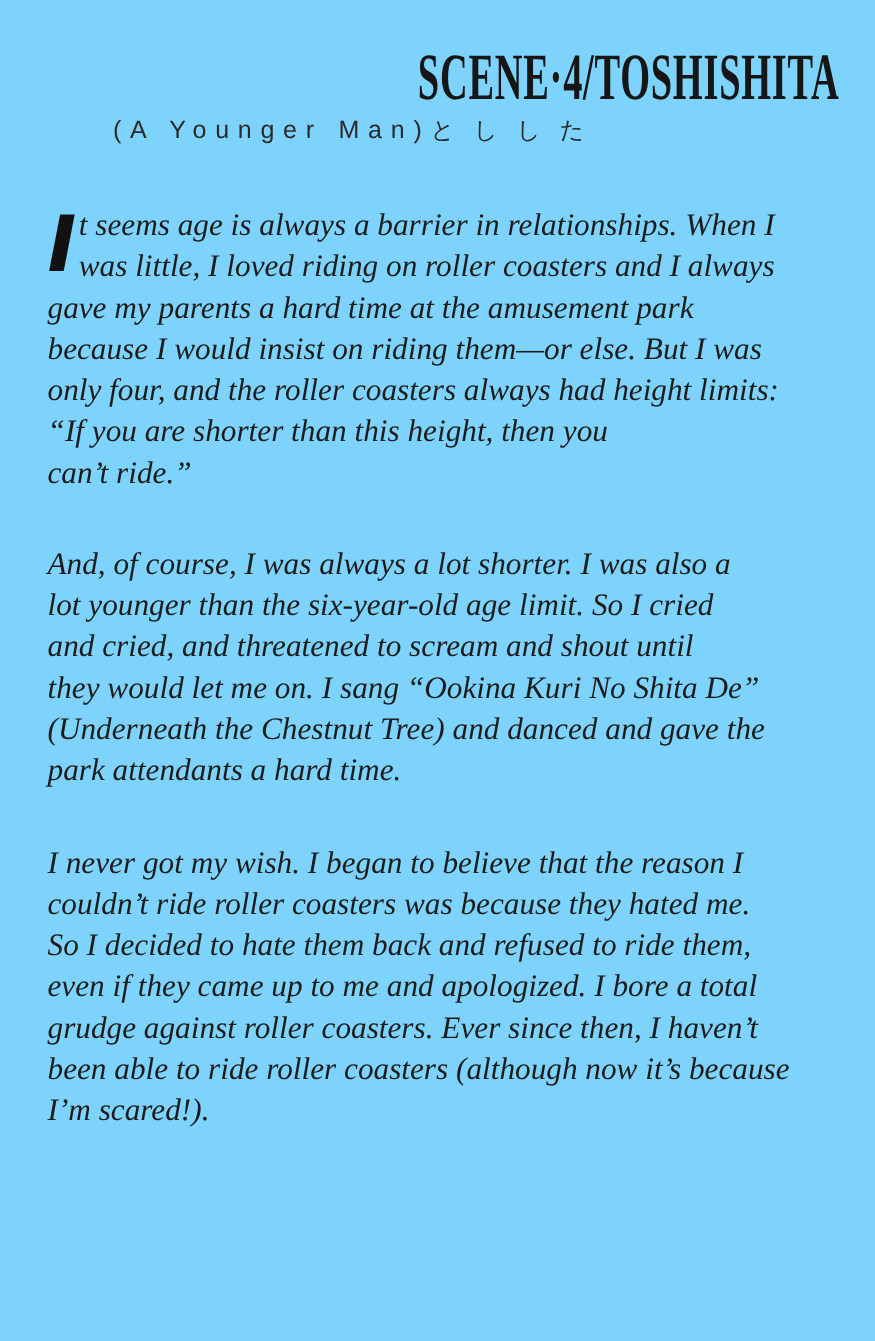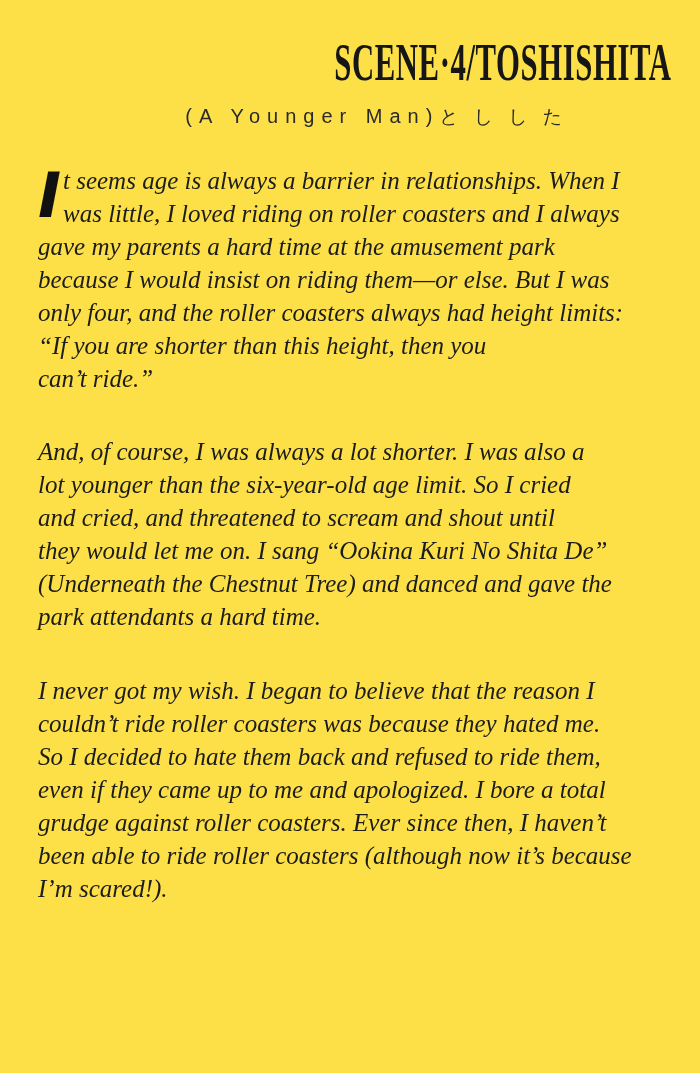--- a/index.html
+++ b/index.html
@@ -4,21 +4,21 @@
 <style>
   html, body { margin: 0; padding: 0; }
   body {
     width: 700px; height: 1073px;
     background: #ffffff;
     font-family: "Liberation Serif", serif;
   }
   .page {
     position: relative;
     width: 700px; height: 1073px;
-    background: #fde047;
+    background: #7dd3fc;
     color: #1d1d1d;
     overflow: hidden;
   }
 
   
   .title-block {
     position: absolute;
     top: 34px;
     right: 28px;
     text-align: right;
@@ -30,23 +30,23 @@
     font-weight: 700;
     font-size: 53px;
     line-height: 56px;
     white-space: nowrap;
     color: #161616;
     transform: scaleX(0.58);
     transform-origin: 100% 50%;
     letter-spacing: 1px;
   }
   .subtitle {
-    margin-top: 14px;
+    margin-top: 1px;
     white-space: nowrap;
-    text-align: center;
+    text-align: left;
     color: #2a2a2a;
   }
   .subtitle-en {
     font-family: "Liberation Sans", sans-serif;
     font-weight: 400;
     font-size: 20px;
     letter-spacing: 7px;
   }
   .subtitle-jp {
     font-family: "Liberation Sans", sans-serif;

